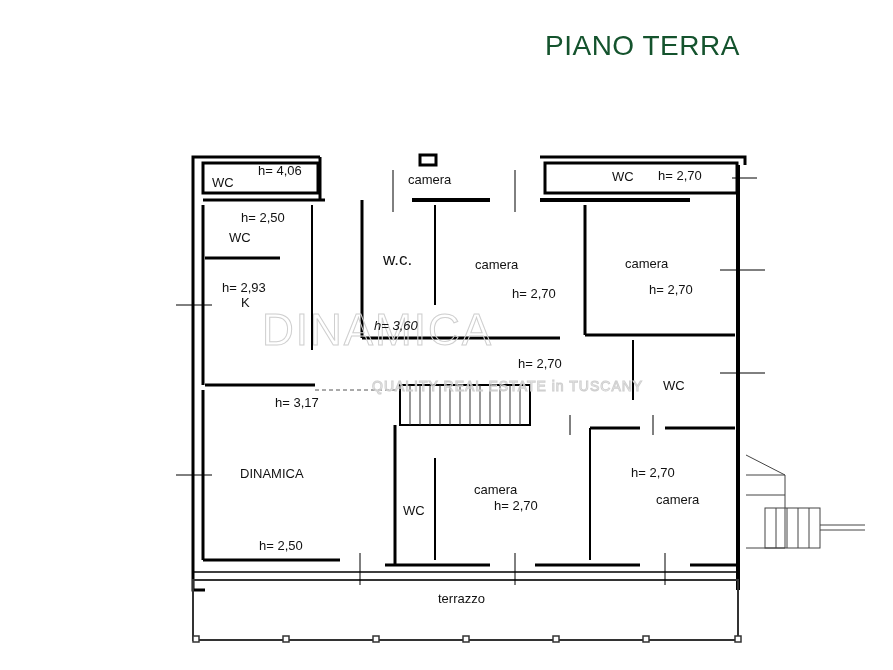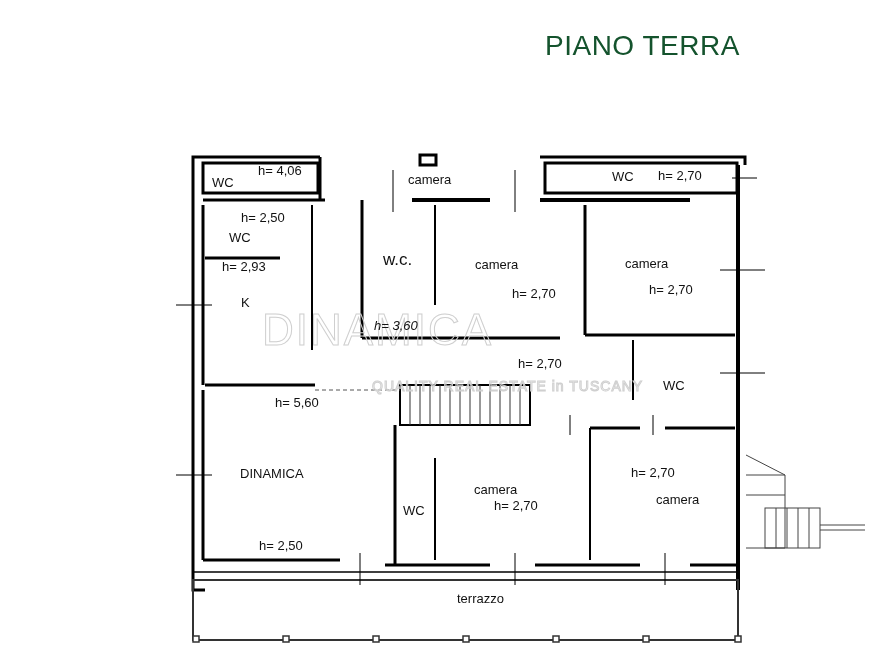--- a/index.html
+++ b/index.html
@@ -118,34 +118,34 @@
   <line x1="315" y1="390" x2="400" y2="390" stroke="#555" stroke-width="1" stroke-dasharray="4,3"></line>
 </svg>
 
 <div class="wm" style="left:262px;top:305px;font-size:44px;letter-spacing:2px;">DINAMICA</div>
 <div class="wm" style="left:372px;top:378px;font-size:14px;letter-spacing:1px;text-align:center;">QUALITY REAL ESTATE in TUSCANY</div>
 
 <div class="lbl" style="left:212px;top:175px;">WC</div>
 <div class="lbl" style="left:258px;top:163px;">h= 4,06</div>
 <div class="lbl" style="left:241px;top:210px;">h= 2,50</div>
 <div class="lbl" style="left:229px;top:230px;">WC</div>
-<div class="lbl" style="left:222px;top:259px;">h= 2,93</div>
+<div class="lbl" style="left:222px;top:280px;">h= 2,93</div>
 <div class="lbl" style="left:241px;top:295px;">K</div>
 <div class="lbl" style="left:408px;top:172px;">camera</div>
 <div class="lbl" style="left:383px;top:250px;font-size:17px;">w.c.</div>
 <div class="lbl" style="left:374px;top:318px;font-style:italic;">h= 3,60</div>
 <div class="lbl" style="left:475px;top:257px;">camera</div>
 <div class="lbl" style="left:512px;top:286px;">h= 2,70</div>
 <div class="lbl" style="left:612px;top:169px;">WC</div>
 <div class="lbl" style="left:658px;top:168px;">h= 2,70</div>
 <div class="lbl" style="left:625px;top:256px;">camera</div>
 <div class="lbl" style="left:649px;top:282px;">h= 2,70</div>
 <div class="lbl" style="left:518px;top:356px;">h= 2,70</div>
 <div class="lbl" style="left:663px;top:378px;">WC</div>
-<div class="lbl" style="left:275px;top:395px;">h= 5,60</div>
+<div class="lbl" style="left:275px;top:395px;">h= 3,17</div>
 <div class="lbl" style="left:240px;top:466px;">DINAMICA</div>
 <div class="lbl" style="left:259px;top:538px;">h= 2,50</div>
 <div class="lbl" style="left:403px;top:503px;">WC</div>
 <div class="lbl" style="left:474px;top:482px;">camera</div>
 <div class="lbl" style="left:494px;top:498px;">h= 2,70</div>
 <div class="lbl" style="left:631px;top:465px;">h= 2,70</div>
 <div class="lbl" style="left:656px;top:492px;">camera</div>
-<div class="lbl" style="left:457px;top:591px;">terrazzo</div>
+<div class="lbl" style="left:438px;top:591px;">terrazzo</div>
 
 </body></html>

